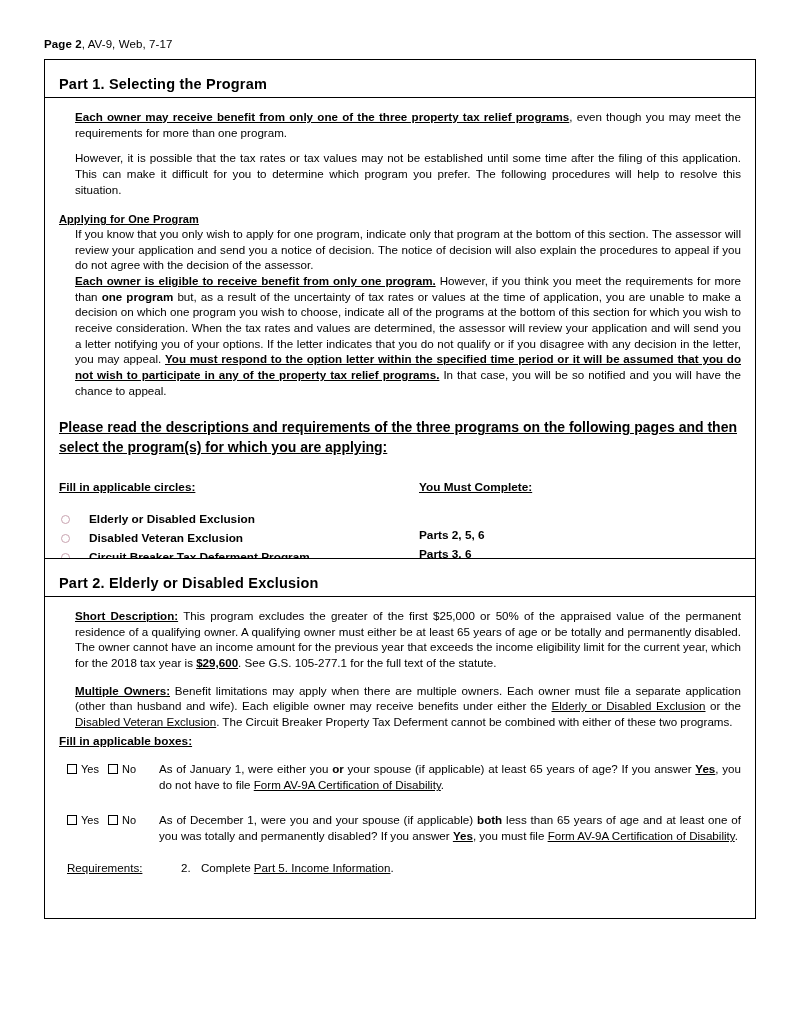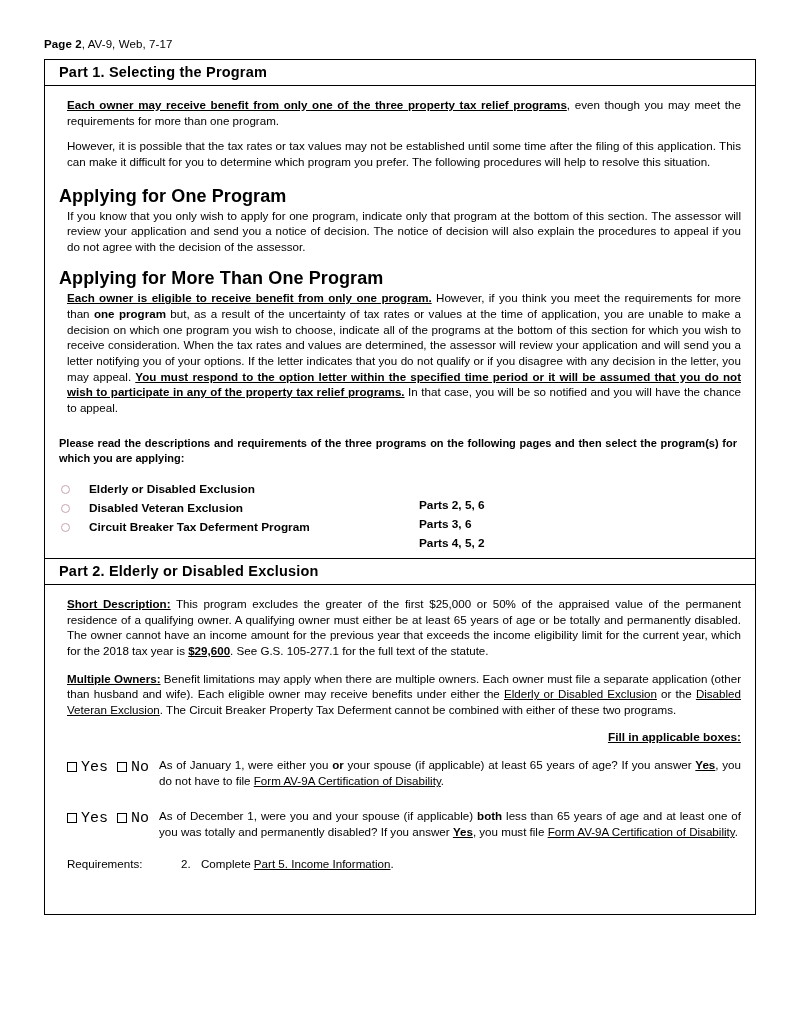--- a/index.html
+++ b/index.html
@@ -37,60 +37,62 @@
   
   .part-block {
     position: absolute;
     left: 44px;
     width: 712px;
     box-sizing: border-box;
   }
   .part-title {
     border: 1.6px solid #000;
     border-bottom: 1.6px solid #000;
-    padding: 4px 0 5px 14px;
+    padding: 16px 0 5px 14px;
     font-size: 14.5px;
     font-weight: bold;
     letter-spacing: 0.2px;
     box-sizing: border-box;
     background: #fff;
   }
   .part-body {
     border: 1.6px solid #000;
     border-top: none;
     box-sizing: border-box;
     padding: 11px 14px 12px 14px;
     background: #fff;
   }
 
   
   p.body-text {
-    margin: 0 0 10px 8px;
+    margin: 0 0 10px 16px;
     font-size: 11.6px;
     line-height: 1.35;
     text-align: justify;
   }
   p.body-text:last-child { margin-bottom: 0; }
 
   .sec-head {
-    font-size: 18px;
-    font-weight: bold;
+    font-size: 11px;
+    font-weight: bold;
+    text-decoration: underline;
     margin: 14px 0 1px 0;
     display: block;
     letter-spacing: 0.1px;
   }
   .sec-head.first { margin-top: 16px; }
 
   b, .b { font-weight: bold; }
   u, .u { text-decoration: underline; }
   .bu { font-weight: bold; text-decoration: underline; }
 
   .big-instruction {
-    font-size: 11px;
-    font-weight: bold;
+    font-size: 14px;
+    font-weight: bold;
+    text-decoration: underline;
     line-height: 1.42;
     margin: 20px 4px 0 0;
     text-align: justify;
     text-align-last: left;
   }
 
   
   .col-heads {
     position: relative;
     margin-top: 22px;
@@ -154,55 +156,54 @@
     padding-left: 100px;
     font-size: 11.6px;
     line-height: 1.38;
     text-align: justify;
   }
   .qrow .boxes {
     position: absolute;
     left: 8px;
     top: 1px;
     white-space: nowrap;
-    font-size: 15px;
-    font-family: Liberation Mono, monospace;
+    font-size: 11px;
   }
   .cbox {
     display: inline-block;
     width: 10px;
     height: 10px;
     border: 1.7px solid #000;
     box-sizing: border-box;
     vertical-align: -1px;
     margin-right: 4px;
     background: #fff;
   }
   .boxes .gap { display: inline-block; width: 9px; }
 
   .fill-boxes-head {
-    margin-top: 13px;
+    margin-top: 5px;
     font-size: 11.8px;
     font-weight: bold;
     text-decoration: underline;
-    text-align: right;
   }
 
   
   .req-wrap {
     position: relative;
     margin-top: 14px;
     font-size: 11.6px;
     line-height: 1.42;
     min-height: 46px;
   }
   .req-label {
     position: absolute;
     left: 8px;
     top: 0;
+    text-decoration: underline;
   }
   .req-list {
     margin: 0;
     padding-left: 122px;
   }
   .req-item { position: relative; white-space: nowrap; }
   .req-item .num {
     display: inline-block;
     width: 20px;
   }
@@ -222,27 +223,30 @@
 
       <p class="body-text">
         <span class="bu">Each owner may receive benefit from only one of the three property tax relief programs</span><span>, even though you may meet the requirements for more than one program.</span>
       </p>
 
       <p class="body-text" style="margin-bottom:0;">However, it is possible that the tax rates or tax values may not be established until some time after the filing of this application.  This can make it difficult for you to determine which program you prefer.  The following procedures will help to resolve this situation.</p>
 
       <span class="sec-head first">Applying for One Program</span>
       <p class="body-text" style="margin-bottom:0;">If you know that you only wish to apply for one program, indicate only that program at the bottom of this section.  The assessor will review your application and send you a notice of decision.  The notice of decision will also explain the procedures to appeal if you do not agree with the decision of the assessor.</p>
 
-      <span class="sec-head">Applying for More Than One Program</span>
       <p class="body-text" style="margin-bottom:0;">
         <span class="bu">Each owner is eligible to receive benefit from only one program.</span><span>  However, if you think you meet the requirements for more than </span><span class="b">one program</span><span> but, as a result of the uncertainty of tax rates or values at the time of application, you are unable to make a decision on which one program you wish to choose, indicate all of the programs at the bottom of this section for which you wish to receive consideration.  When the tax rates and values are determined, the assessor will review your application and will send you a letter notifying you of your options.  If the letter indicates that you do not qualify or if you disagree with any decision in the letter, you may appeal.  </span><span class="bu">You must respond to the option letter within the specified time period or it will be assumed that you do not wish to participate in any of the property tax relief programs.</span><span>  In that case, you will be so notified and you will have the chance to appeal.</span>
       </p>
 
       <p class="big-instruction">Please read the descriptions and requirements of the three programs on the following pages and then select the program(s) for which you are applying:</p>
 
+      <div class="col-heads">
+        <span class="ch ch-left">Fill in applicable circles:</span>
+        <span class="ch ch-right">You Must Complete:</span>
+      </div>
 
       <div class="program-list">
         <div class="program-row">
           <span class="circle"></span>
           <span class="prog-label">Elderly or Disabled Exclusion</span>
           <span class="prog-parts">Parts 2, 5, 6</span>
         </div>
         <div class="program-row">
           <span class="circle"></span>
           <span class="prog-label">Disabled Veteran Exclusion</span>

